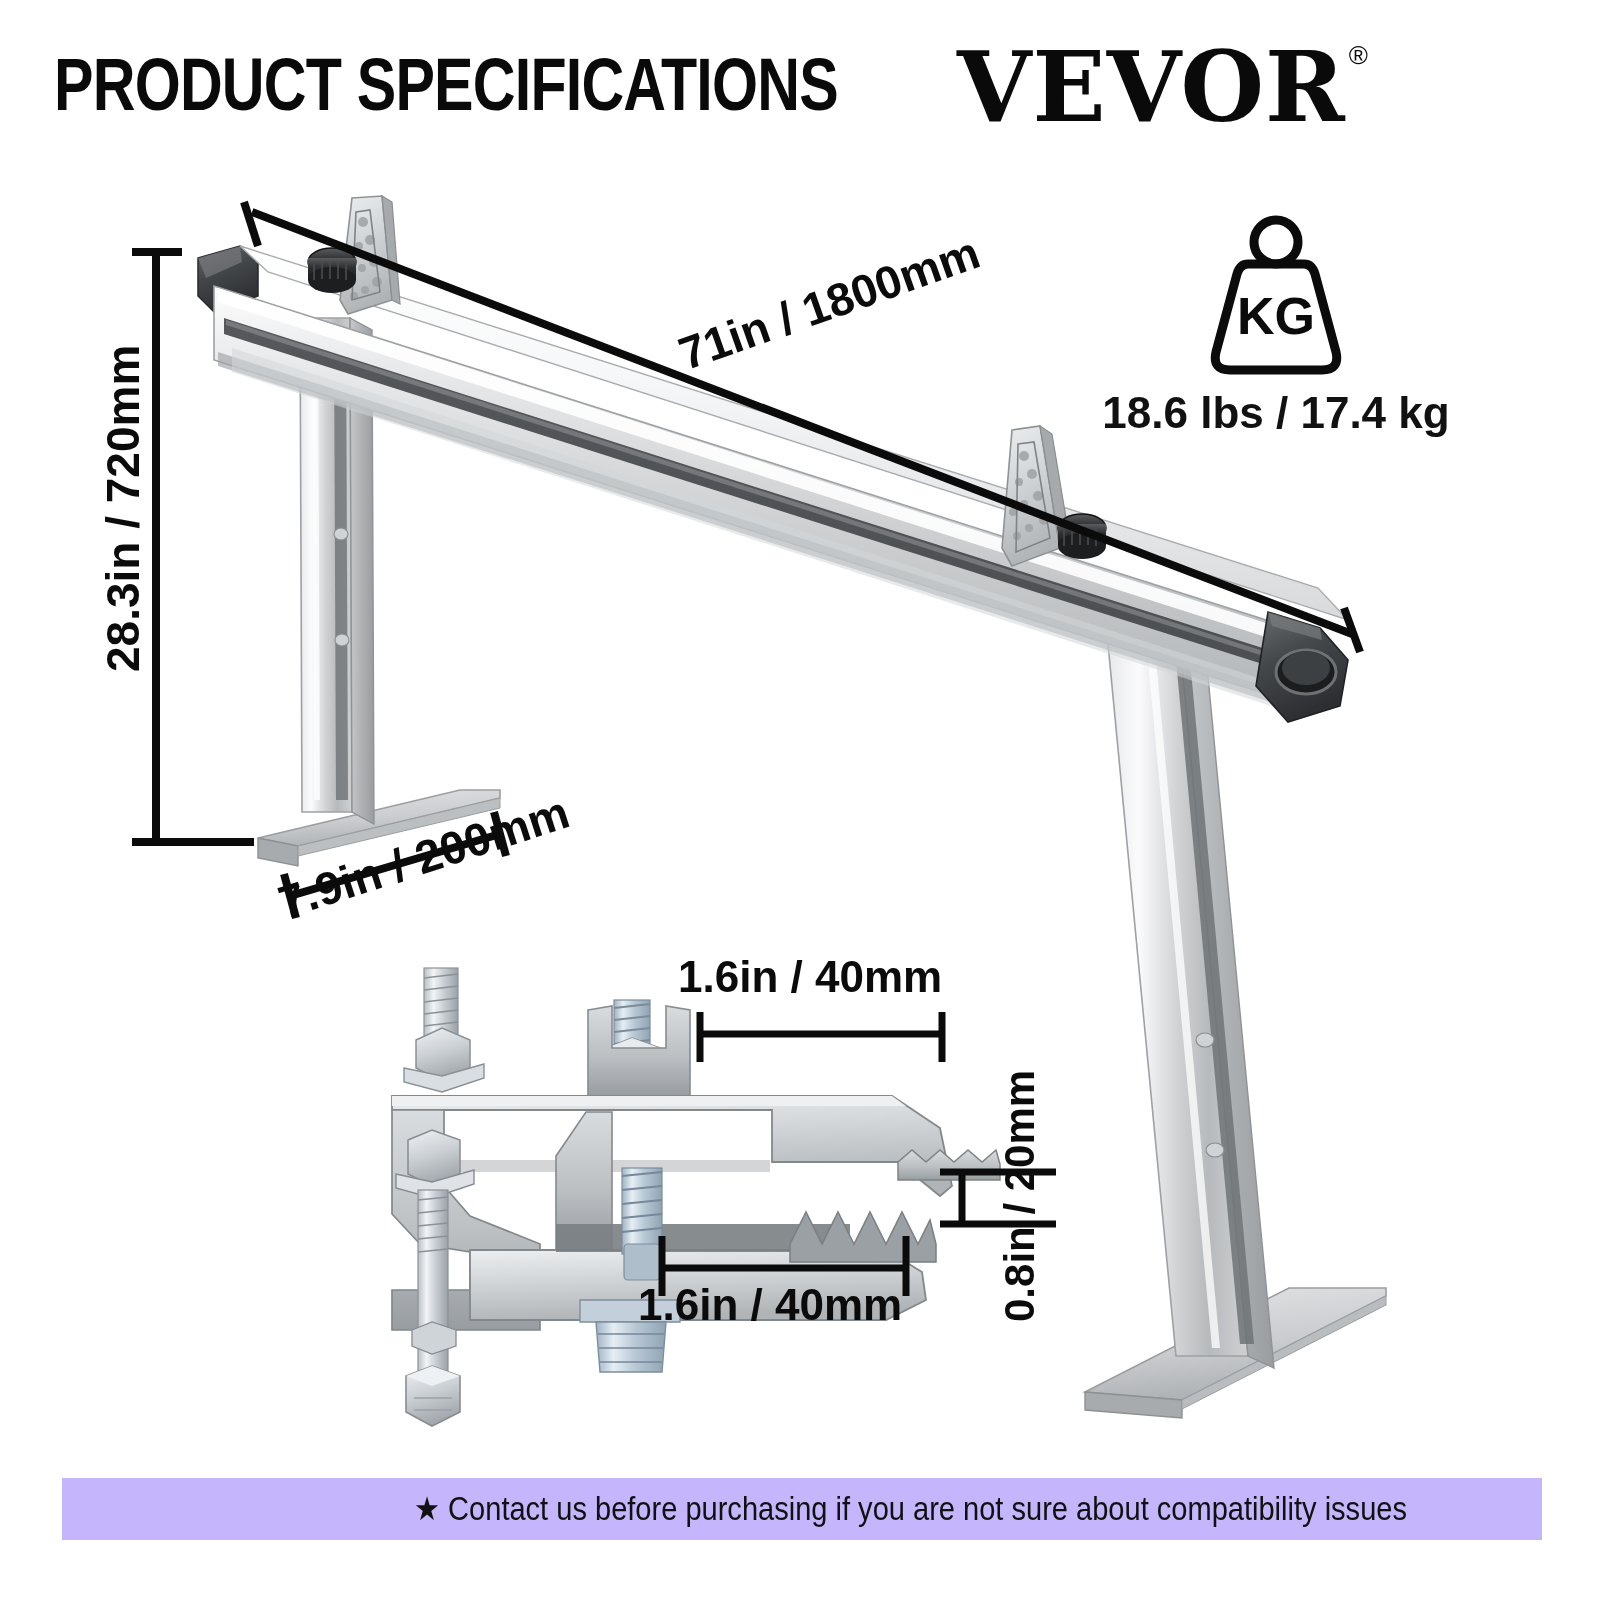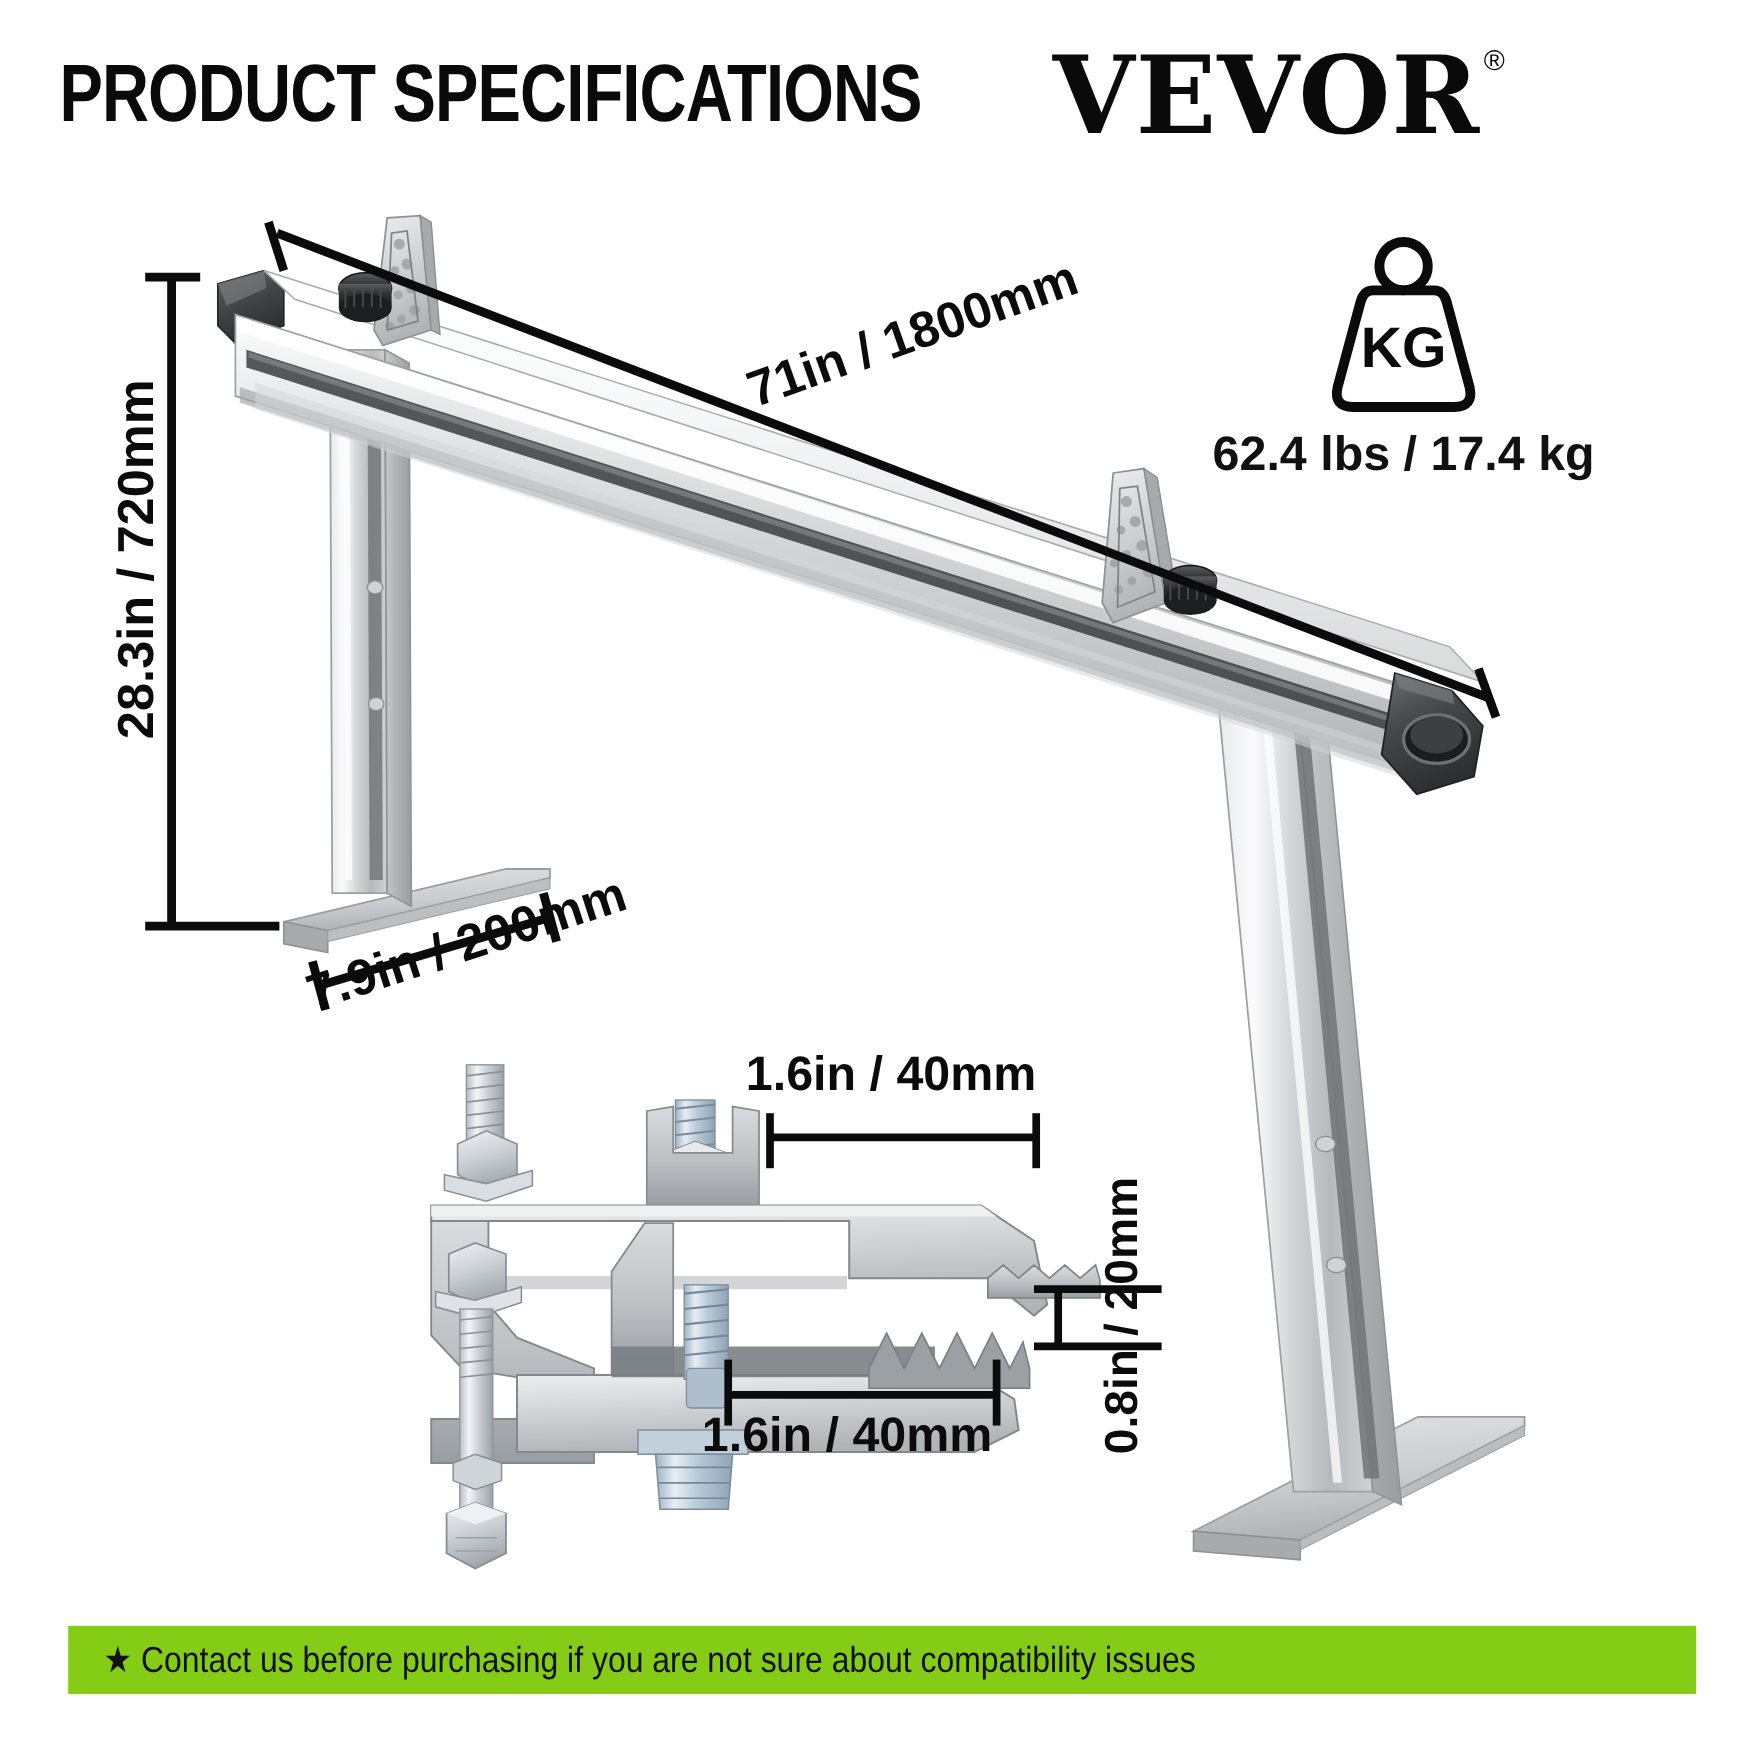--- a/index.html
+++ b/index.html
@@ -48,21 +48,21 @@
   .dim-len   { left:672px; top:330px; font-size:46px; transform:rotate(-19.5deg); transform-origin:left top; }
   .dim-height{ left:96px;  top:672px; font-size:46px; transform:rotate(-90deg); transform-origin:left top; }
   .dim-base  { left:272px; top:878px; font-size:46px; transform:rotate(-18deg); transform-origin:left top; }
   .dim-c-top { left:678px; top:952px; font-size:44px; }
   .dim-c-bot { left:638px; top:1280px; font-size:44px; }
   .dim-c-side{ left:996px; top:1322px; font-size:42px; transform:rotate(-90deg); transform-origin:left top; }
 
   
   .footer{
     position:absolute; left:62px; top:1478px; width:1480px; height:62px;
-    background:#84cc16; display:flex; align-items:center; padding-left:32px;
+    background:#c4b5fd; display:flex; align-items:center; padding-left:32px;justify-content:flex-end;
   }
   .footer-text{
     font-family:"Liberation Sans", sans-serif;
     font-size:33px; line-height:38px; color:#111; white-space:nowrap;
     transform:scaleX(.88); transform-origin:left center;
   }
 
   svg{ display:block; }
   .art{ position:absolute; left:0; top:0; }
 </style>
@@ -403,21 +403,21 @@
     <span class="brand-logo">VEVOR</span>
     <span class="brand-reg">®</span>
   </div>
 
   <div class="weight-block">
     <svg class="weight-icon" width="160" height="170" viewBox="0 0 160 170">
       <circle cx="80" cy="30" r="22" fill="none" stroke="#0b0b0b" stroke-width="9"></circle>
       <path d="M52 52 Q44 52 41 62 L20 140 Q16 158 34 158 L126 158 Q144 158 140 140 L119 62 Q116 52 108 52 Z" fill="none" stroke="#0b0b0b" stroke-width="9" stroke-linejoin="round"></path>
       <text x="80" y="122" text-anchor="middle" font-family="Liberation Sans, sans-serif" font-size="52" font-weight="700" fill="#0b0b0b">KG</text>
     </svg>
-    <div class="weight-text">62.4 lbs / 17.4 kg</div>
+    <div class="weight-text">18.6 lbs / 17.4 kg</div>
   </div>
 
   <div class="dim dim-len">71in / 1800mm</div>
 
   <div class="dim dim-height">28.3in / 720mm</div>
 
   <div class="dim dim-base">7.9in / 200mm</div>
 
   <div class="dim dim-c-top">1.6in / 40mm</div>
 

